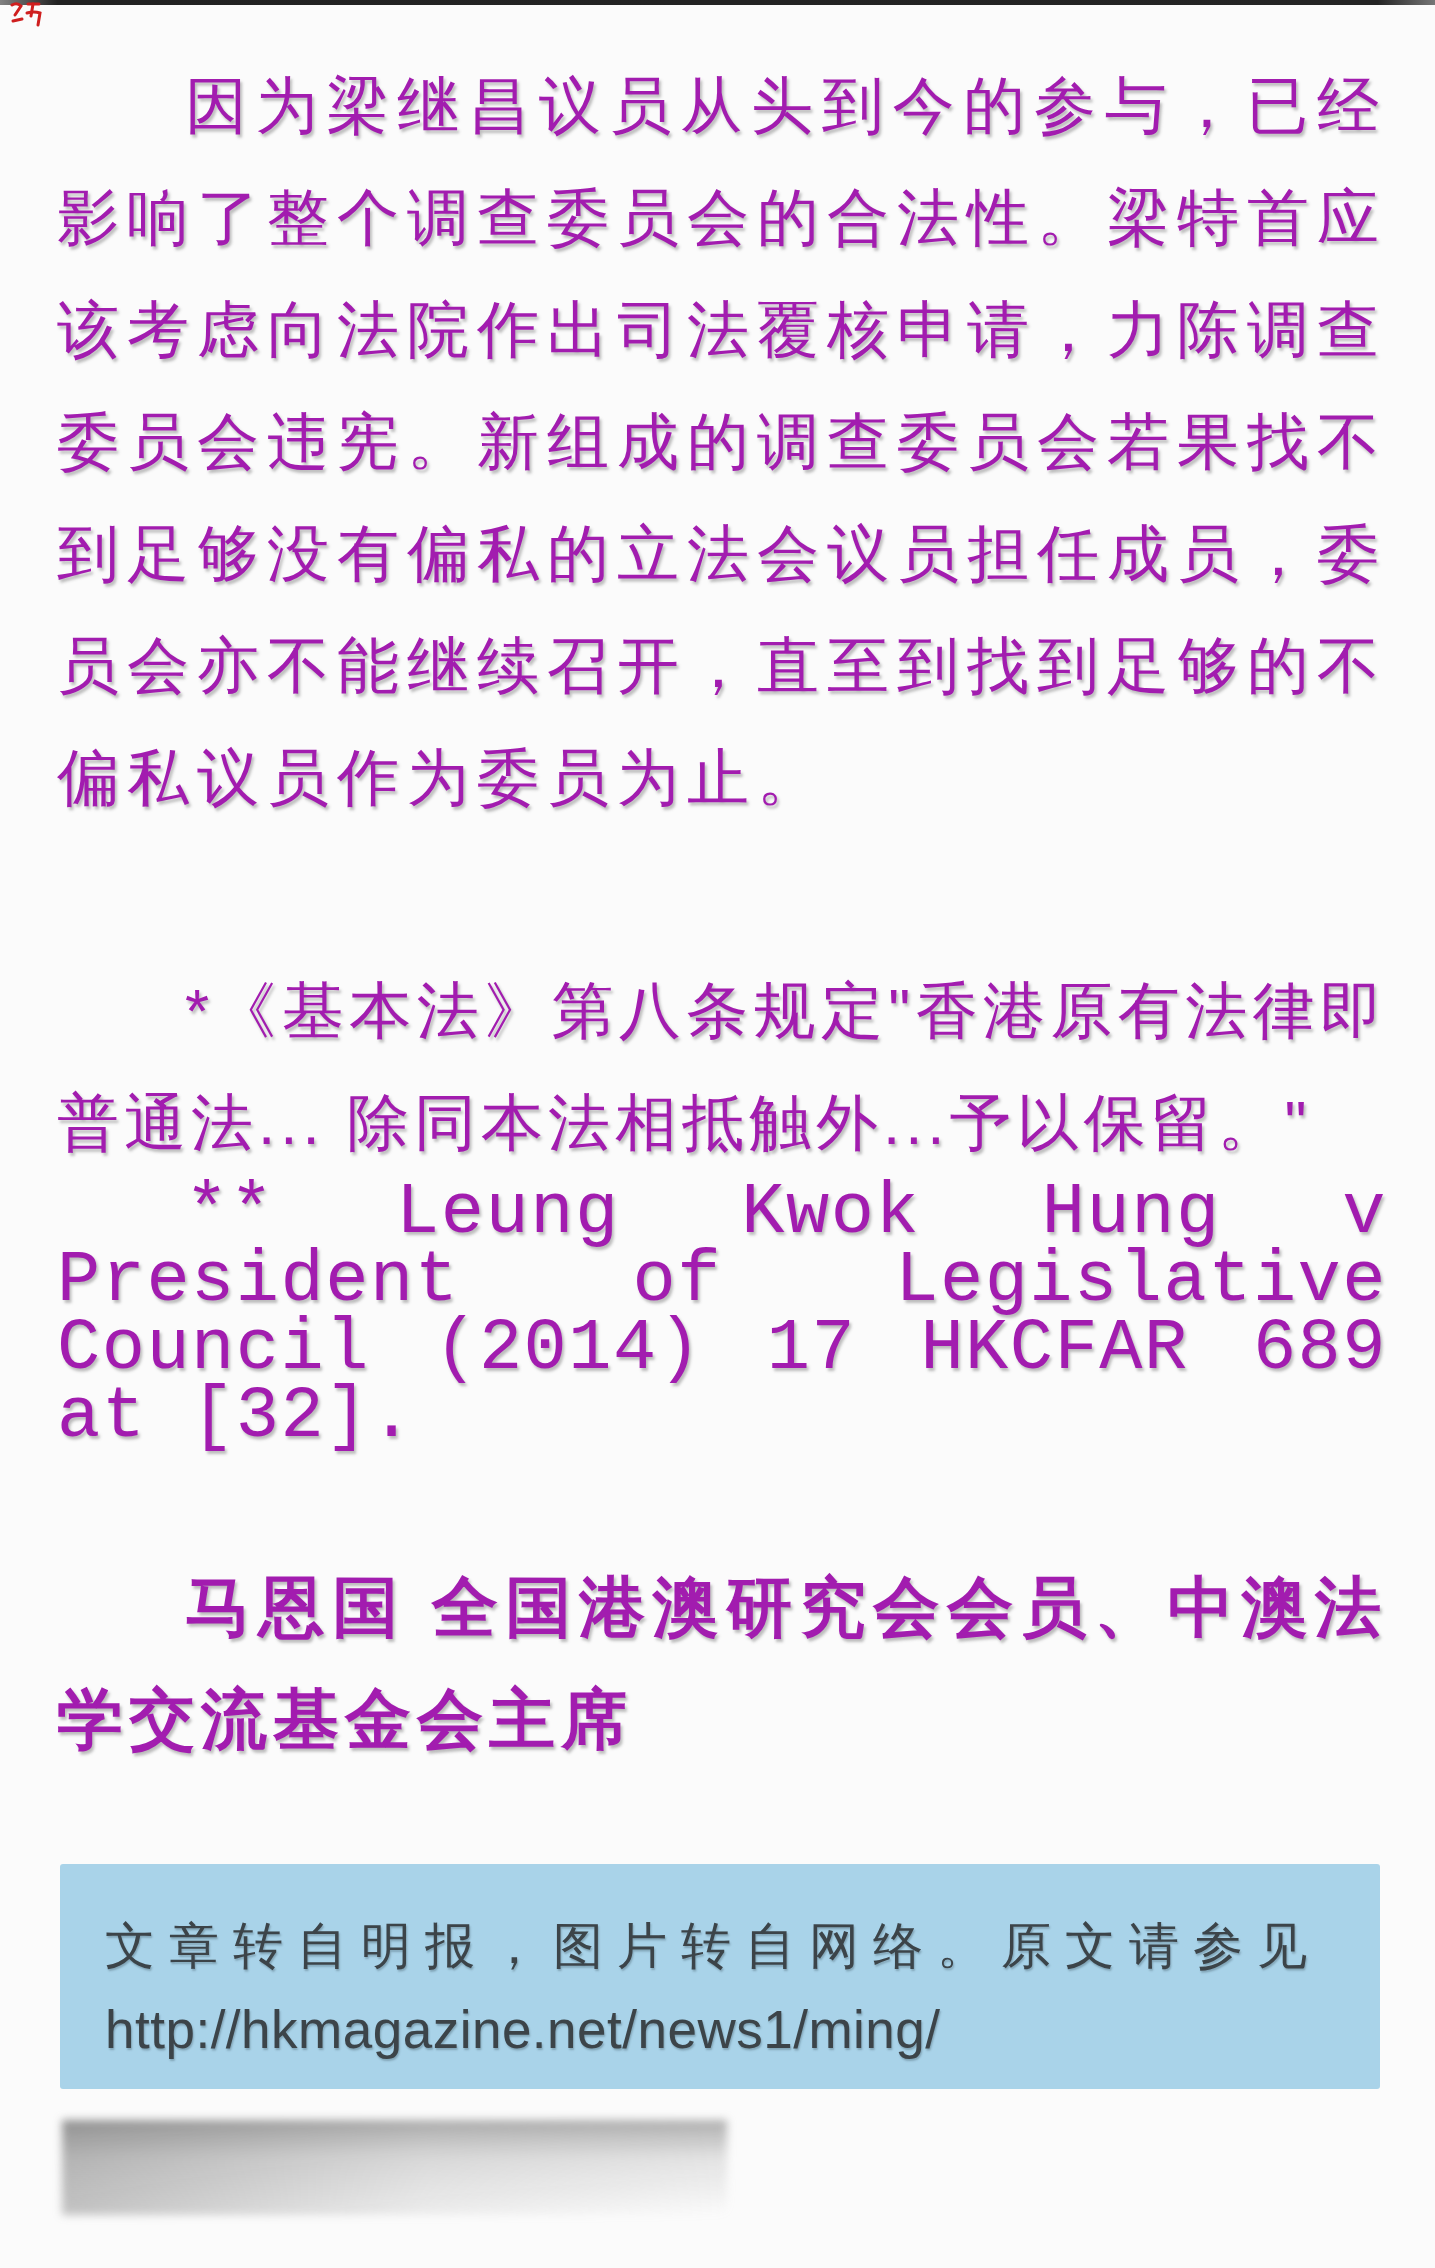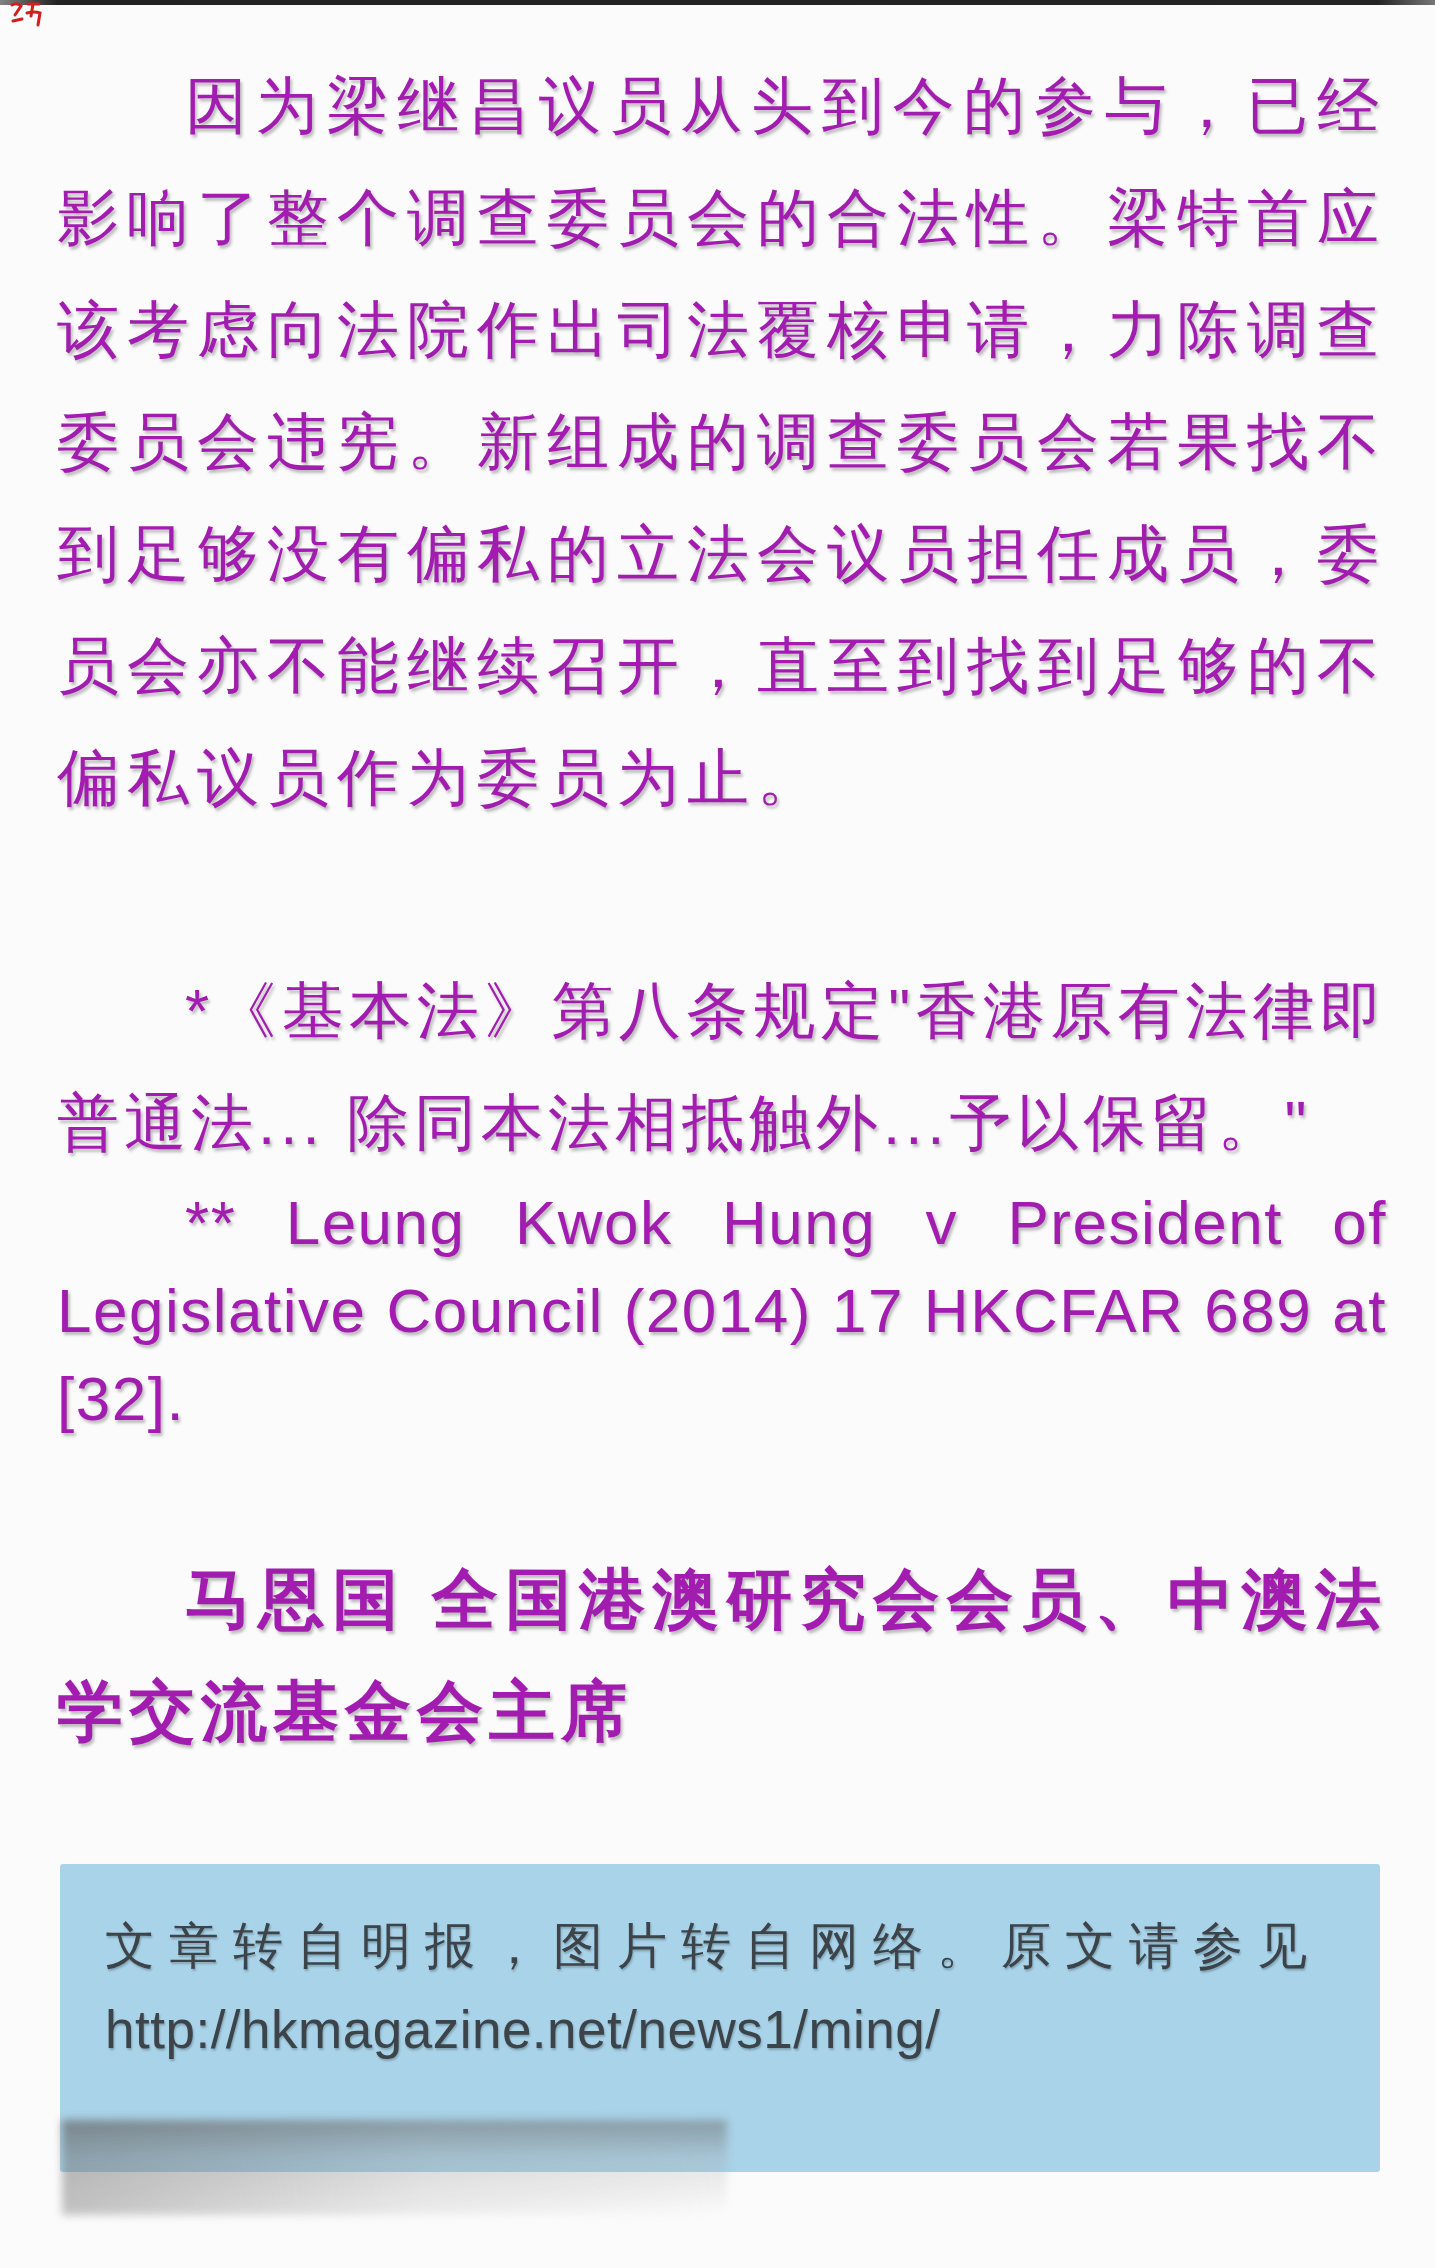--- a/index.html
+++ b/index.html
@@ -31,33 +31,34 @@
   .para1{
     font-size:62px;line-height:112px;letter-spacing:8px;
     text-indent:128px;
   }
   .fn1{
     margin-top:121px !important;
     font-size:62px;line-height:112px;letter-spacing:5px;
     text-indent:128px;
   }
   .fn2{
-    font-size:62px;line-height:88px;letter-spacing:1.5px;
+    font-size:72px;line-height:68px;letter-spacing:1.5px;
     text-indent:128px;
+    font-family:Liberation Mono, monospace;
   }
   .author{
     margin-top:100px !important;
     font-size:66px;line-height:112px;letter-spacing:6px;
     text-indent:128px;
     font-weight:bold;
   }
 
   
   .attr-box{
-    position:absolute;left:60px;top:1864px;width:1320px;height:308px;
+    position:absolute;left:60px;top:1864px;width:1320px;height:225px;
     background:#a9d3e9;
     border-radius:3px;
     box-sizing:border-box;
     padding:40px 30px 0 45px;
     color:#3c4449;
   }
   .attr-line1{
     font-size:50px;line-height:84px;letter-spacing:14px;
     white-space:nowrap;
     text-shadow:1px 2px 2px rgba(40,60,70,.30);

